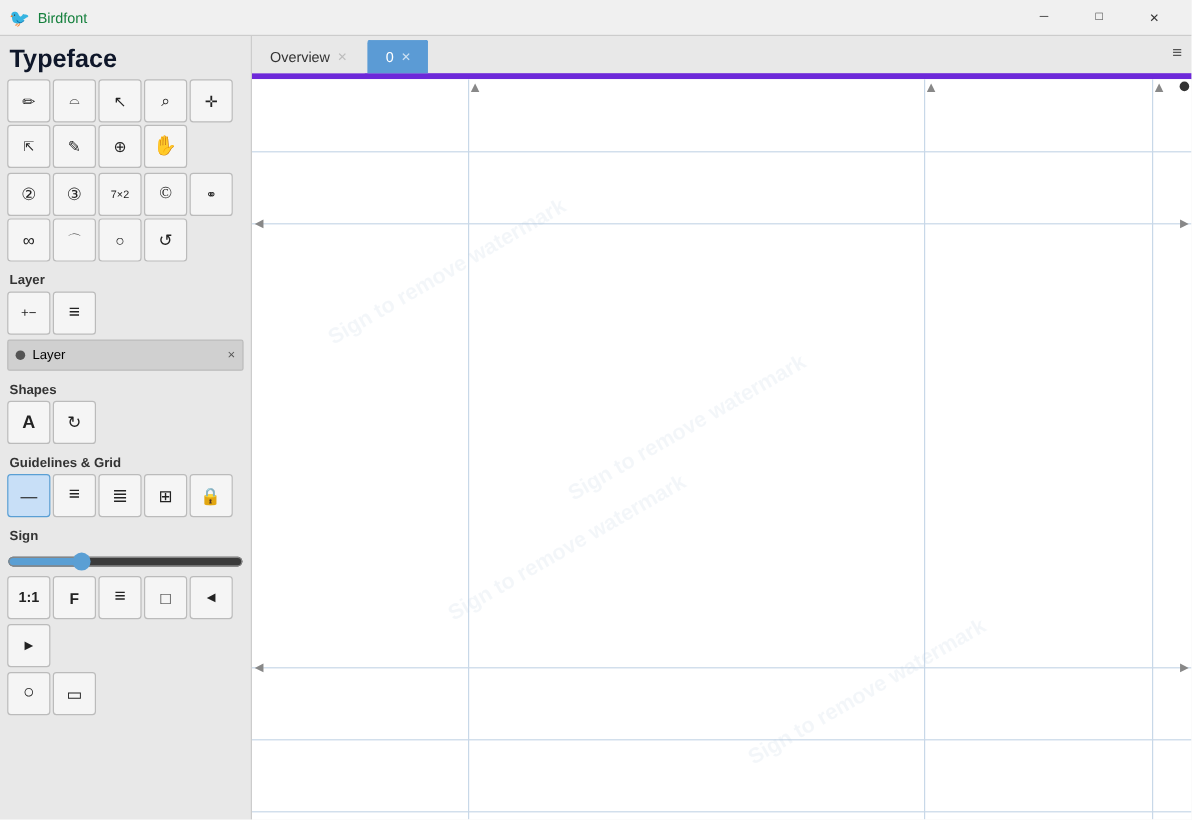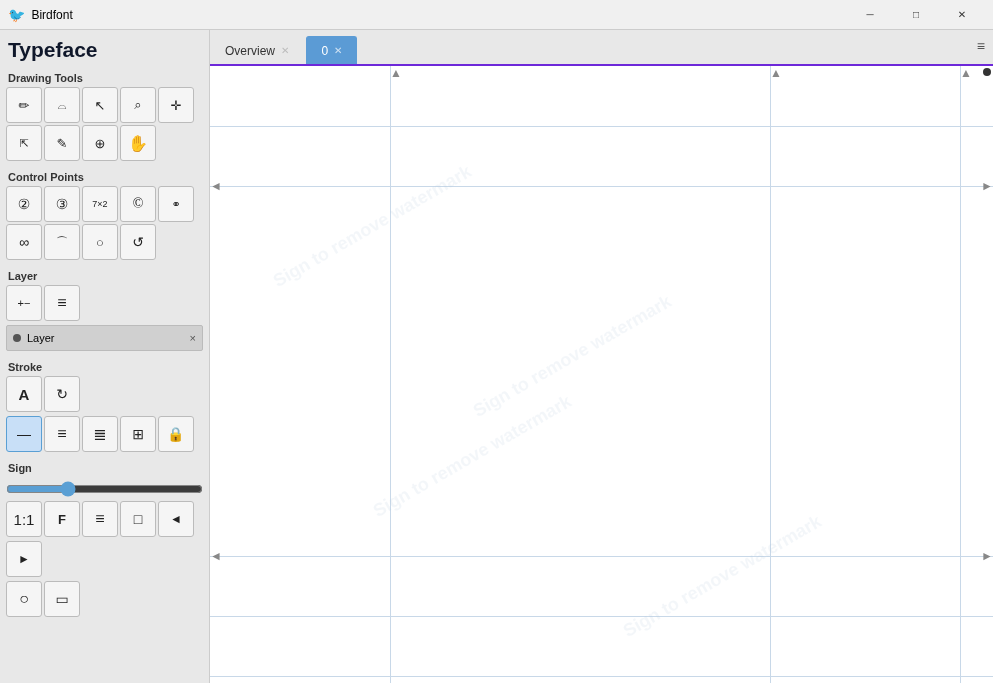--- a/index.html
+++ b/index.html
@@ -107,21 +107,21 @@
       flex: 1;
       display: flex;
       flex-direction: column;
       background: #fff;
     }
 
     
     #tabbar {
       height: 36px;
       background: #e8e8e8;
-      border-bottom: 2px solid #6d28d9;
+      border-bottom: 5px solid #6d28d9;
       display: flex;
       align-items: flex-end;
       padding-left: 0;
     }
     .tab {
       height: 28px;
       padding: 0 14px;
       display: flex;
       align-items: center;
       cursor: pointer;
@@ -219,47 +219,45 @@
       height: 8px;
       background: #333;
       border-radius: 50%;
     }
   </style>
 </head>
 <body>
 
 <div id="titlebar">
   <span style="font-size:14px; margin-right:6px;">🐦</span>
-  <span style="font-size:12px; color:#000000; flex:1;">Birdfont</span>
+  <span style="font-size:12px; color:#15803d; flex:1;">Birdfont</span>
   <div class="win-btn">─</div>
   <div class="win-btn">□</div>
   <div class="win-btn close">✕</div>
 </div>
 
 <div id="main">
 
   <div id="sidebar">
     <div class="sidebar-title">Typeface</div>
 
     
-    <div class="section-label">Drawing Tools</div>
     <div class="tool-grid">
       <div class="tool-btn" title="Pen">✏</div>
       <div class="tool-btn" title="Bezier" style="font-size:11px;">⌓</div>
       <div class="tool-btn" title="Pointer">↖</div>
       <div class="tool-btn" title="Zoom">⌕</div>
       <div class="tool-btn" title="Move">✛</div>
       <div class="tool-btn" title="Resize" style="font-size:11px;">⇱</div>
       <div class="tool-btn" title="Pencil">✎</div>
       <div class="tool-btn" title="Circle Target">⊕</div>
       <div class="tool-btn" title="Hand" style="font-size:16px;">✋</div>
     </div>
 
     
-    <div class="section-label">Control Points</div>
     <div class="tool-grid">
       <div class="tool-btn" style="font-size:14px;">②</div>
       <div class="tool-btn" style="font-size:14px;">③</div>
       <div class="tool-btn" style="font-size:9px;">7×2</div>
       <div class="tool-btn" style="font-size:14px; font-family: serif;">©</div>
       <div class="tool-btn" style="font-size:11px;">⚭</div>
       <div class="tool-btn" style="font-size:14px;">∞</div>
       <div class="tool-btn" style="font-size:12px;">⌒</div>
       <div class="tool-btn">○</div>
       <div class="tool-btn" style="font-size:14px;">↺</div>
@@ -273,40 +271,41 @@
     </div>
 
     
     <div class="layer-bar">
       <div class="layer-dot"></div>
       <span>Layer</span>
       <span class="layer-close">×</span>
     </div>
 
     
-    <div class="section-label">Stroke</div>
+    <div class="section-label">Shapes</div>
     <div class="tool-grid">
       <div class="tool-btn" style="font-size:15px; font-weight:bold;">A</div>
       <div class="tool-btn" style="font-size:14px;">↻</div>
     </div>
 
     
+    <div class="section-label">Guidelines &amp; Grid</div>
     <div class="tool-grid">
       <div class="tool-btn active" style="font-size:14px;">—</div>
       <div class="tool-btn" style="font-size:16px;">≡</div>
       <div class="tool-btn" style="font-size:16px;">≣</div>
       <div class="tool-btn" style="font-size:14px;">⊞</div>
       <div class="tool-btn" style="font-size:14px;">🔒</div>
     </div>
 
     
     <div class="section-label">Sign</div>
     <input type="range" class="zoom-slider" min="0" max="100" value="30" style="">
     <div class="tool-grid">
-      <div class="tool-btn" style="font-size:15px;">1:1</div>
+      <div class="tool-btn" style="font-size:12px;font-weight:bold;">1:1</div>
       <div class="tool-btn" style="font-size:13px; font-weight:bold;">F</div>
       <div class="tool-btn" style="font-size:16px;">≡</div>
       <div class="tool-btn" style="font-size:14px;">□</div>
       <div class="tool-btn" style="font-size:12px;">◄</div>
     </div>
     <div class="tool-grid" style="margin-top:2px;">
       <div class="tool-btn" style="font-size:12px;">►</div>
     </div>
 
     

